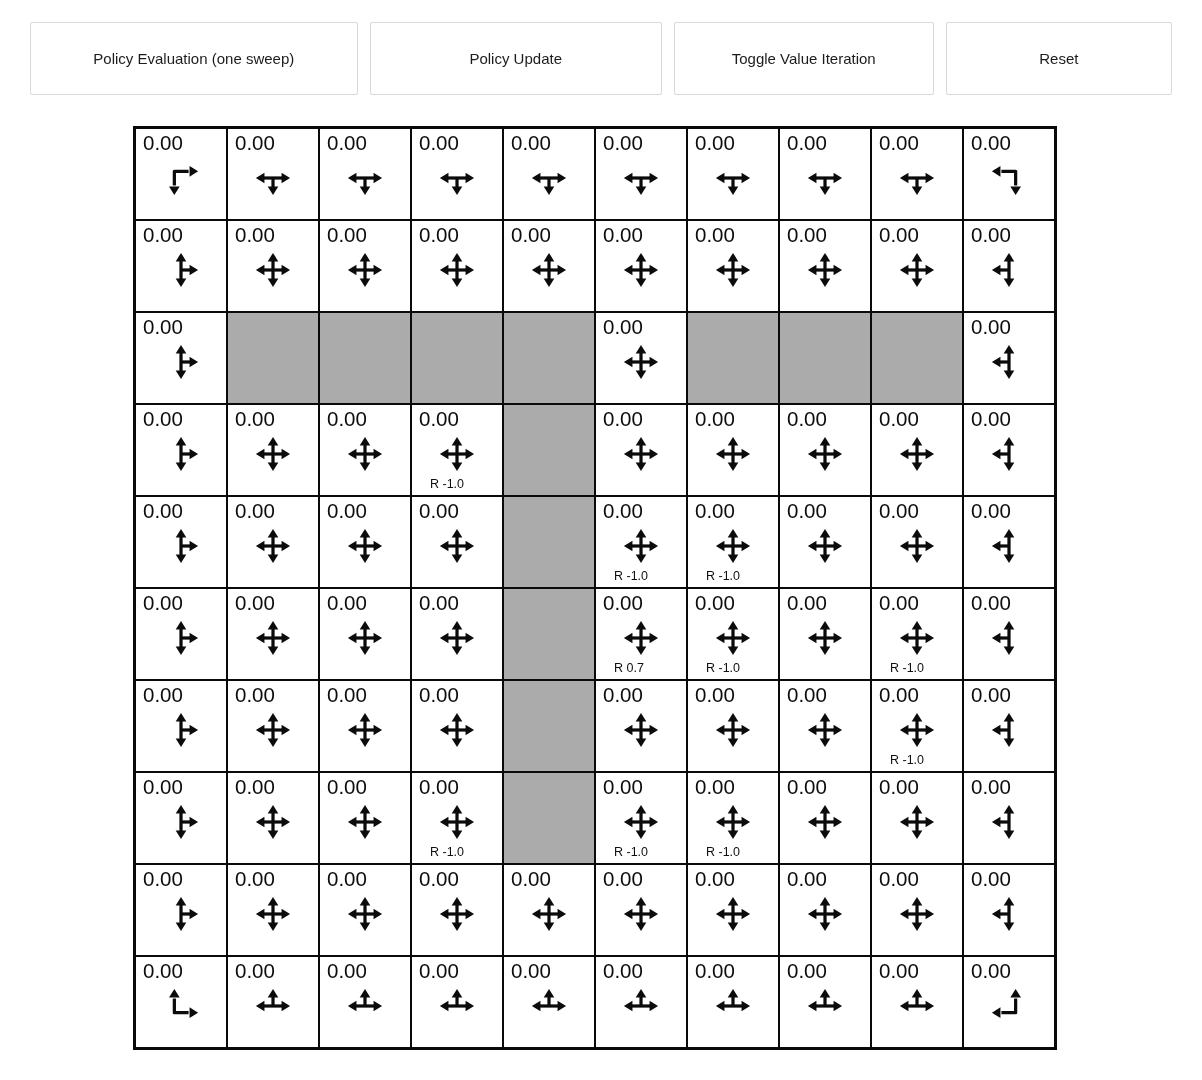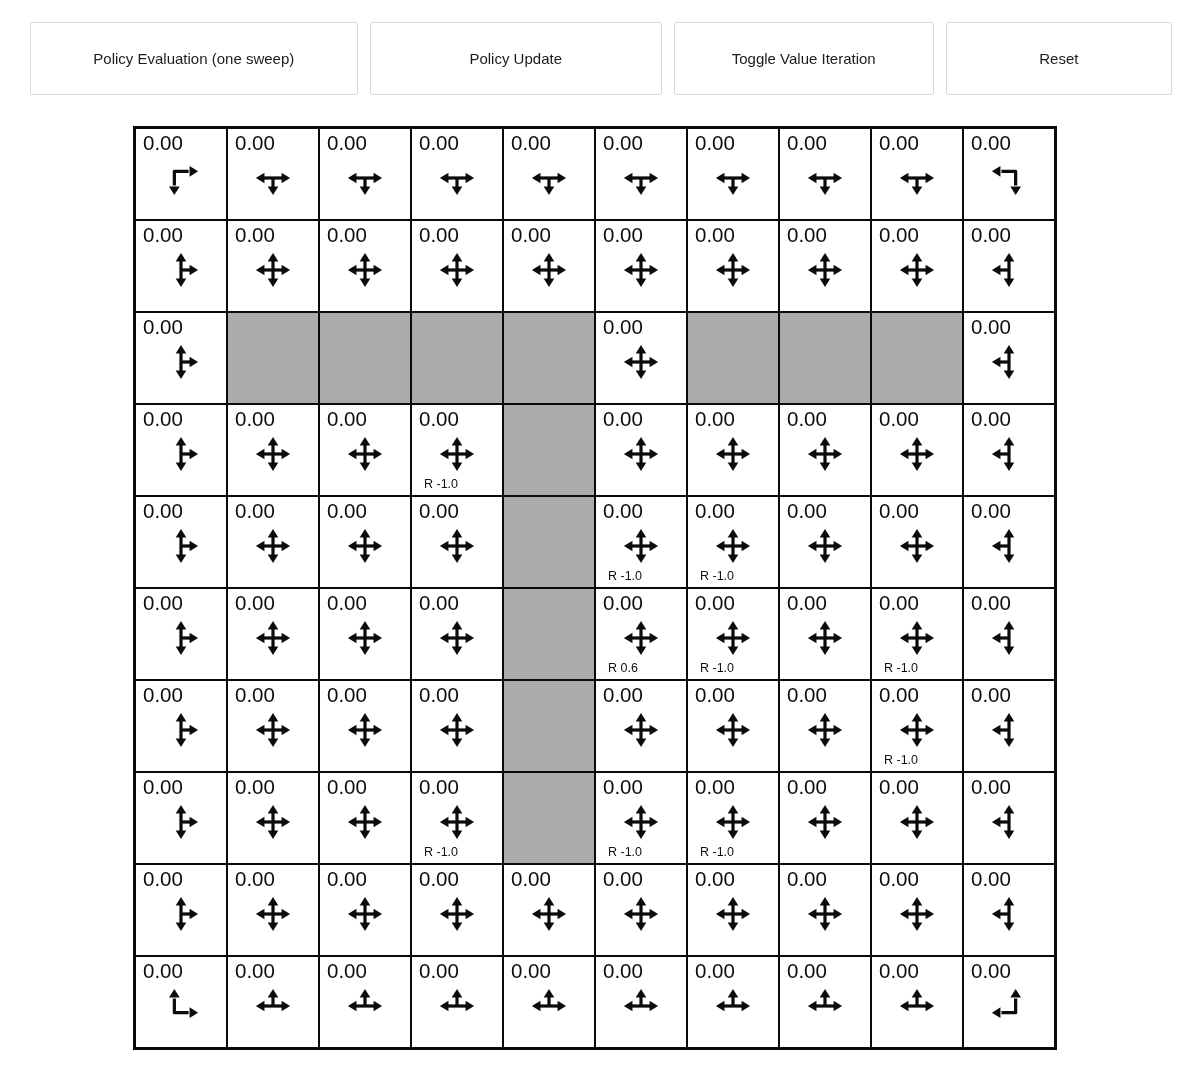--- a/index.html
+++ b/index.html
@@ -15,21 +15,21 @@
   .btn-0{width:333px;} .btn-1{width:297px;} .btn-2{width:264px;} .btn-3{width:230px;}
 
   .grid{
     display:grid;grid-template-columns:repeat(10,92px);grid-auto-rows:92px;
     border:2px solid #0a0a0a;width:fit-content;margin:31px 0 0 133px;background:#ef4444;
   }
   .cell{position:relative;border:1px solid #0a0a0a;box-sizing:border-box;background:#ffffff;}
   .cell.wall{background:#ababab;}
   .val{position:absolute;top:2px;left:7px;font-size:20.5px;color:#0d0d0d;}
   .arrows{position:absolute;left:50%;top:54%;transform:translate(-50%,-50%);}
-  .reward{position:absolute;left:12px;bottom:4px;font-size:12.5px;color:#101010;margin-top:26px;}
+  .reward{position:absolute;left:18px;bottom:4px;font-size:12.5px;color:#101010;margin-top:26px;}
 </style>
 </head>
 <body>
 
 <div class="toolbar">
   <button class="btn btn-0">Policy Evaluation (one sweep)</button>
   <button class="btn btn-1">Policy Update</button>
   <button class="btn btn-2">Toggle Value Iteration</button>
   <button class="btn btn-3">Reset</button>
 </div>
@@ -594,21 +594,21 @@
       <svg class="arrows" width="38" height="38" viewBox="0 0 40 40">
         <line x1="20" y1="20" x2="20" y2="10" stroke="#0b0b0b" stroke-width="3.4"></line>
         <polygon points="20,2 14.4,11 25.6,11" fill="#0b0b0b"></polygon>
         <line x1="20" y1="20" x2="20" y2="30" stroke="#0b0b0b" stroke-width="3.4"></line>
         <polygon points="20,38 14.4,29 25.6,29" fill="#0b0b0b"></polygon>
         <line x1="20" y1="20" x2="10" y2="20" stroke="#0b0b0b" stroke-width="3.4"></line>
         <polygon points="2,20 11,14.4 11,25.6" fill="#0b0b0b"></polygon>
         <line x1="20" y1="20" x2="30" y2="20" stroke="#0b0b0b" stroke-width="3.4"></line>
         <polygon points="38,20 29,14.4 29,25.6" fill="#0b0b0b"></polygon>
       </svg>
-      <div class="reward">R 0.6</div>
+      <div class="reward">R 0.7</div>
     </div>
     <div class="cell">
       <div class="val">0.00</div>
       <svg class="arrows" width="38" height="38" viewBox="0 0 40 40">
         <line x1="20" y1="20" x2="20" y2="10" stroke="#0b0b0b" stroke-width="3.4"></line>
         <polygon points="20,2 14.4,11 25.6,11" fill="#0b0b0b"></polygon>
         <line x1="20" y1="20" x2="20" y2="30" stroke="#0b0b0b" stroke-width="3.4"></line>
         <polygon points="20,38 14.4,29 25.6,29" fill="#0b0b0b"></polygon>
         <line x1="20" y1="20" x2="10" y2="20" stroke="#0b0b0b" stroke-width="3.4"></line>
         <polygon points="2,20 11,14.4 11,25.6" fill="#0b0b0b"></polygon>

